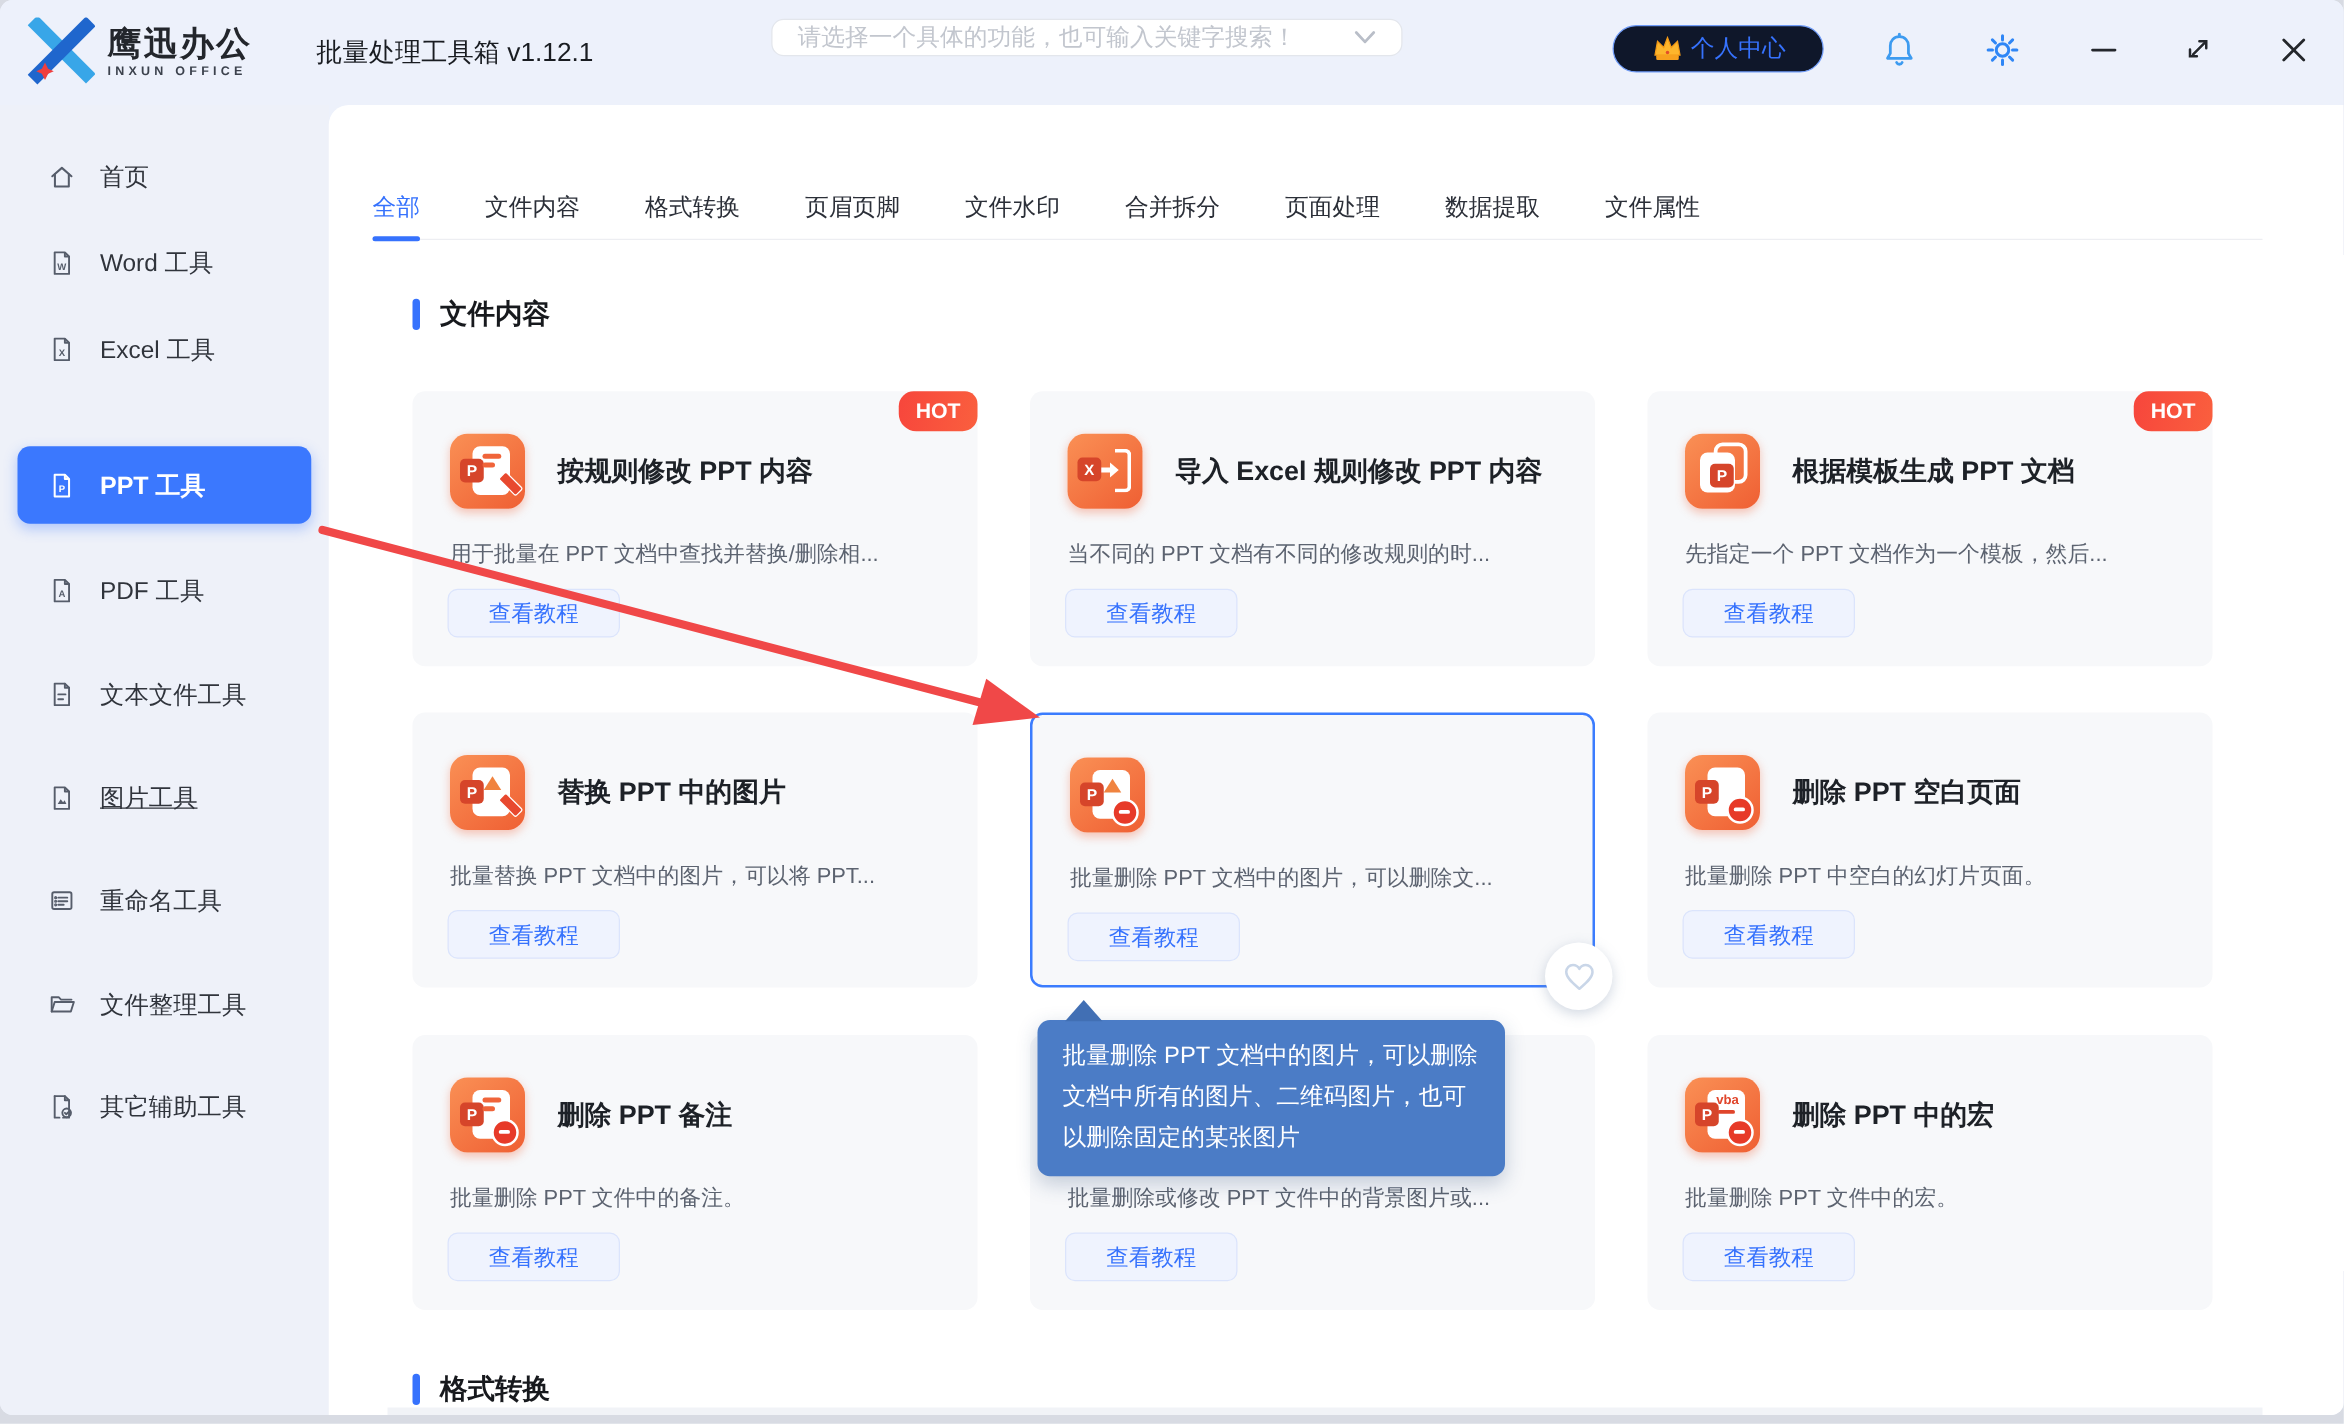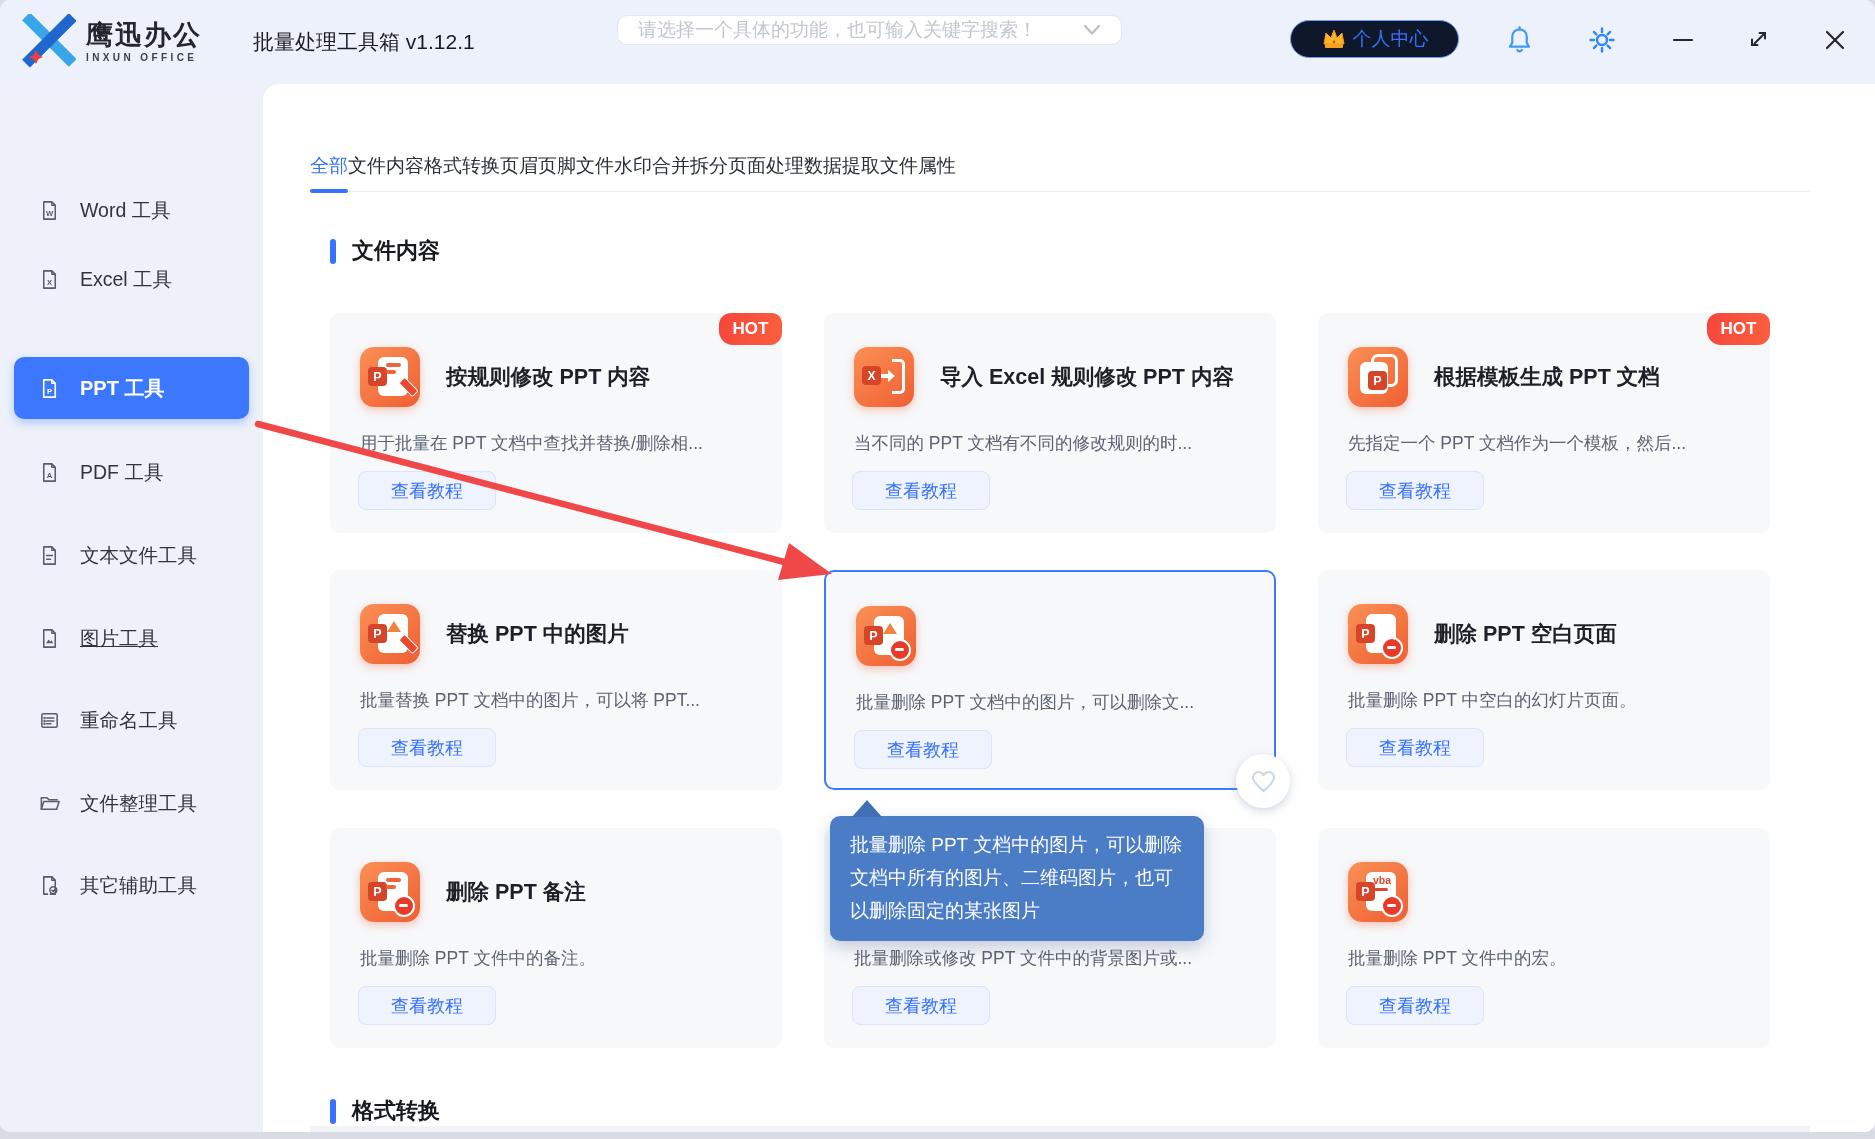--- a/index.html
+++ b/index.html
@@ -21,21 +21,21 @@
 
   
   .sidebar { position:absolute; left:0; top:84px; width:263px; bottom:0; background:#eef1f9; }
   .side-item { position:absolute; left:14px; right:14px; height:48px; display:flex; align-items:center; padding-left:24px; gap:19px; color:#30343c; font-size:19.5px; cursor:pointer; border-radius:10px;}
   .side-item svg { color:#565d6b; flex:0 0 auto;}
   .side-item.active { height:62px; background:#3b78fe; color:#ffffff; font-weight:bold; font-size:20px; box-shadow:0 4px 10px rgba(59,120,254,.35);}
   .side-item.active svg { color:#fff; }
 
   
   .main { position:absolute; left:263px; top:84px; right:0; bottom:0; background:#ffffff; border-top-left-radius:16px; }
-  .tabs { position:absolute; left:47px; right:65px; top:56px; height:52px; display:flex; border-bottom:1px solid #edeef2; }
+  .tabs { position:absolute; left:35px; right:65px; top:56px; height:52px; display:flex; gap:52px; border-bottom:1px solid #edeef2; }
   .tab { height:100%; display:flex; align-items:center; font-size:19px; color:#2b2f38; cursor:pointer; position:relative; }
   .tab.active { color:#3672fd; font-weight:500; }
   .tab.active::after { content:""; position:absolute; left:0; right:0; bottom:-2px; height:4px; background:#3672fd; border-radius:2px; }
   .section-h { position:absolute; display:flex; align-items:center; gap:16px; }
   .section-bar { width:6px; height:25px; background:#3672fd; border-radius:3px; }
   .section-title { font-size:22px; font-weight:bold; color:#17191d; }
 
   
   .card { position:absolute; width:452px; height:220px; background:#f7f8fa; border-radius:10px; cursor:pointer; }
   .card.hl { border:2px solid #3b7cfe; }
@@ -151,20 +151,27 @@
         <g stroke="#24272c" stroke-width="2.2" stroke-linecap="round">
           <line x1="3" y1="3" x2="19" y2="19"></line>
             <line x1="19" y1="3" x2="3" y2="19"></line>
         </g>
       </svg>
     </div>
   </div>
 
   <div class="sidebar">
 
+    <div class="side-item" style="top:33px;">
+      <svg width="23" height="23" viewBox="0 0 24 24" fill="none" stroke="currentColor" stroke-width="1.7" stroke-linecap="round" stroke-linejoin="round">
+        <path d="M4,11.5 L12,4.5 L20,11.5"></path>
+          <path d="M6.2,9.8 V20 H17.8 V9.8"></path>
+      </svg>
+      <span>首页</span>
+    </div>
 
     <div class="side-item" style="top:102px;">
       <svg width="23" height="23" viewBox="0 0 24 24" fill="none" stroke="currentColor" stroke-width="1.6" stroke-linejoin="round">
         <path d="M6,3 H14.5 L18,6.5 V21 H6 Z"></path>
           <path d="M14.5,3 V6.5 H18"></path>
         <text x="12" y="17.5" text-anchor="middle" font-size="8" font-weight="bold" fill="currentColor" stroke="none" font-family="Liberation Sans, sans-serif">W</text>
       </svg>
       <span>Word 工具</span>
     </div>
 
@@ -368,20 +375,21 @@
   </div>
 
   <div class="card" style="left:1318px; top:828px;">
     <div class="ticon">
       <div class="doc"></div>
         <div class="pbadge">P</div>
         <div class="vba">vba</div>
         <div class="vbabar"></div>
         <div class="minus"></div>
     </div>
+    <div class="card-title">删除 PPT 中的宏</div>
     <div class="card-desc">批量删除 PPT 文件中的宏。</div>
     <button class="tut-btn">查看教程</button>
   </div>
 
   <div class="heart-btn">
     <svg width="27" height="25" viewBox="0 0 27 25">
       <path d="M13.5,22 C9,18 3,13.6 3,8.6 C3,5.3 5.6,3 8.4,3 C10.6,3 12.5,4.3 13.5,6.2 C14.5,4.3 16.4,3 18.6,3 C21.4,3 24,5.3 24,8.6 C24,13.6 18,18 13.5,22 Z" fill="none" stroke="#c9d6e8" stroke-width="2" stroke-linejoin="round"></path>
     </svg>
   </div>
 

